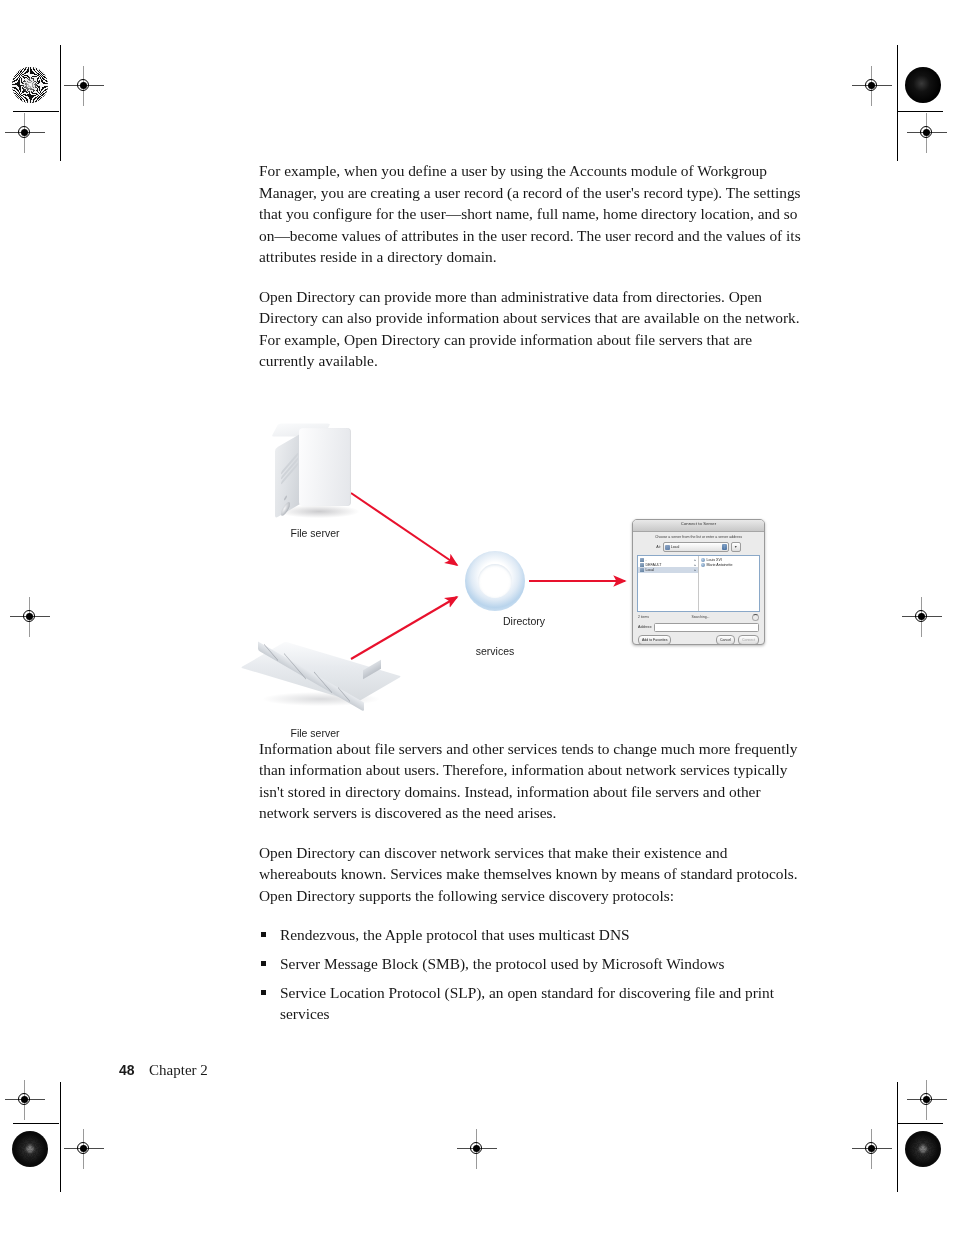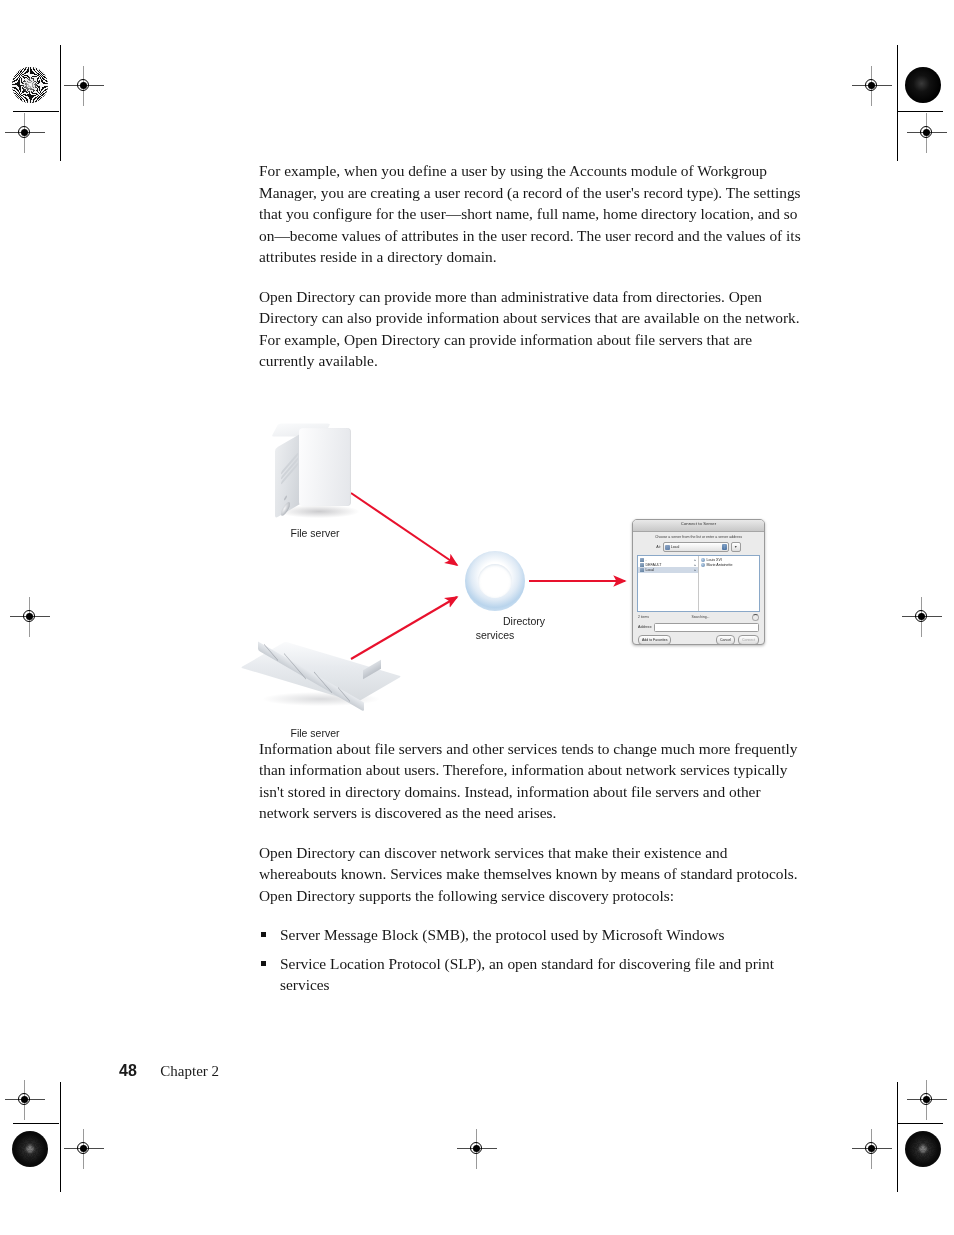--- a/index.html
+++ b/index.html
@@ -132,22 +132,22 @@
   .footer {
     position: absolute;
     left: 119px;
     top: 1062px;
     font-size: 14px;
     color: #1a1a1a;
   }
   .footer .pg {
     font-family: "Liberation Sans", sans-serif;
     font-weight: bold;
-    font-size: 16px;
-    margin-right: 20px;
+    font-size: 14px;
+    margin-right: 11px;
   }
   .footer .ch {
     font-family: "Liberation Serif", serif;
     font-size: 15px;
   }
 
   
   .figure {
     position: absolute;
     left: 259px;
@@ -582,20 +582,21 @@
 
   <p class="body">Open Directory can provide more than administrative data from directories. Open Directory can also provide information about services that are available on the network. For example, Open Directory can provide information about file servers that are currently available.</p>
 
   <div style="height:348px;"></div>
 
   <p class="body">Information about file servers and other services tends to change much more frequently than information about users. Therefore, information about network services typically isn't stored in directory domains. Instead, information about file servers and other network servers is discovered as the need arises.</p>
 
   <p class="body">Open Directory can discover network services that make their existence and whereabouts known. Services make themselves known by means of standard protocols. Open Directory supports the following service discovery protocols:</p>
 
   <ul class="bullets">
+    <li>Rendezvous, the Apple protocol that uses multicast DNS</li>
     <li>Server Message Block (SMB), the protocol used by Microsoft Windows</li>
     <li>Service Location Protocol (SLP), an open standard for discovering file and print services</li>
   </ul>
 </div>
 
 <div class="figure">
 
   <svg class="arrow-svg" viewBox="0 0 542 335">
     <defs>
       <marker id="ah" markerWidth="7" markerHeight="7" refX="5.6" refY="3.1" orient="auto">
@@ -620,21 +621,21 @@
     <div class="face"></div>
     <div class="apple"></div>
   </div>
   <div class="fig-label" style="left:8px; top:112px; width:96px;">File server</div>
 
   <div class="ring-wrap">
     <div class="ring-outer"></div>
     <div class="ring-inner"></div>
   </div>
   <div class="fig-label" style="left:186px; top:200px; width:100px;text-align:right;">Directory</div>
-  <div class="fig-label" style="left:186px; top:214px; width:100px;">services</div>
+  <div class="fig-label" style="left:186px; top:230px; width:100px;">services</div>
 
   <div class="rack">
     <div class="shadow"></div>
     <div class="top"></div>
     <div class="front">
       <div class="bezel" style="left:6px; top:3px; width:14px;"></div>
       <div class="bezel" style="left:26px; top:3px; width:22px;"></div>
       <div class="bezel" style="left:56px; top:3px; width:18px;"></div>
       <div class="bezel" style="left:80px; top:3px; width:12px;"></div>
     </div>

